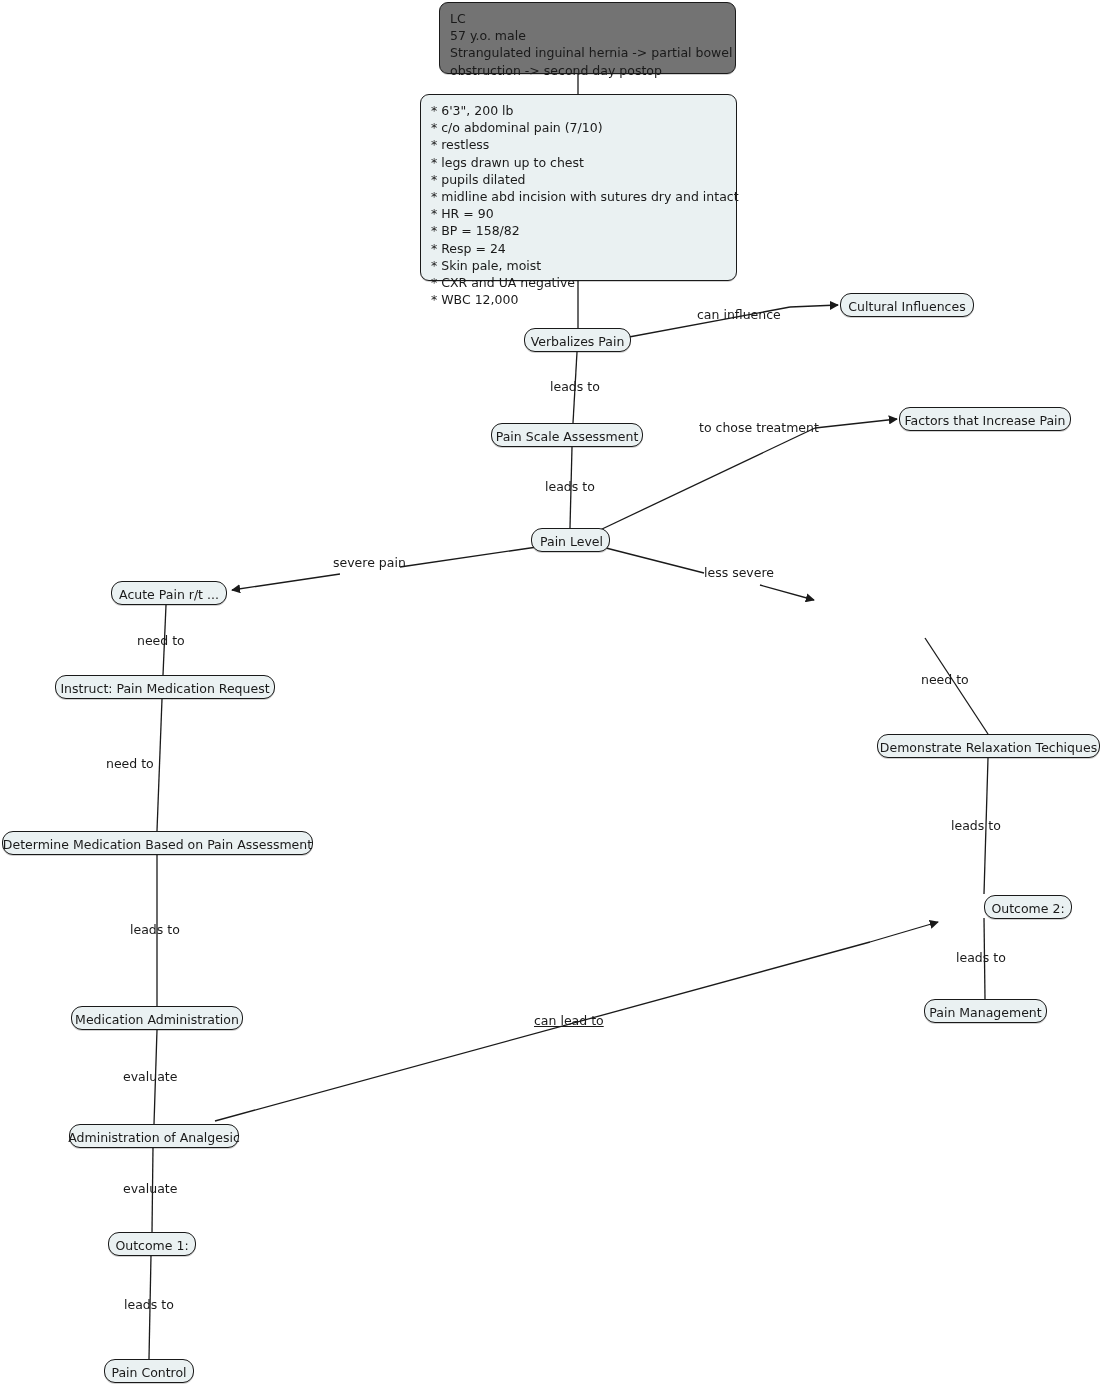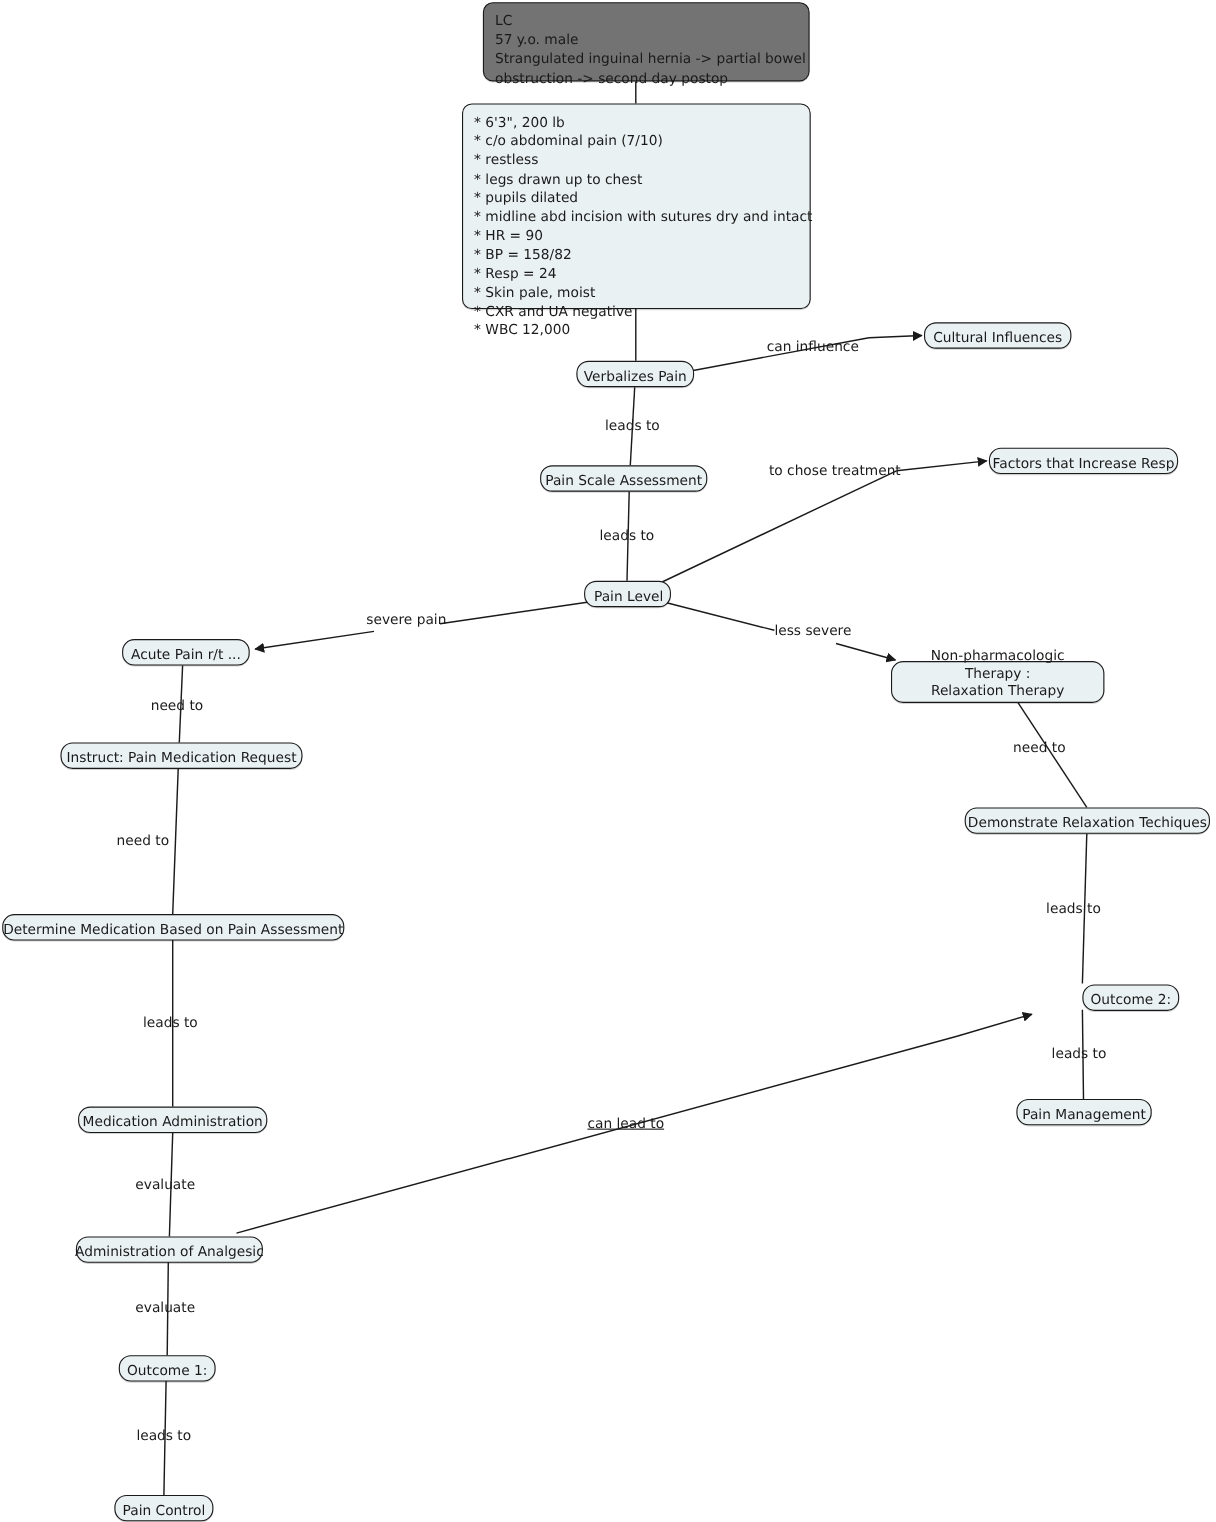--- a/index.html
+++ b/index.html
@@ -152,35 +152,31 @@
 
   <div class="node" style="left:840px; top:293px; width:134px; height:24px;">
     <span>Cultural Influences</span>
   </div>
 
   <div class="node" style="left:491px; top:423px; width:152px; height:24px;">
     <span>Pain Scale Assessment</span>
   </div>
 
   <div class="node" style="left:899px; top:407px; width:172px; height:24px;">
-    <span>Factors that Increase Resp</span>
+    <span>Factors that Increase Pain</span>
   </div>
 
   <div class="node" style="left:531px; top:528px; width:79px; height:24px;padding-left:10px;">
     <span>Pain Level</span>
   </div>
 
   <div class="node" style="left:111px; top:581px; width:116px; height:24px;">
     <span>Acute Pain r/t ...</span>
   </div>
 
-  <div class="node multiline" style="left:810px; top:601px; width:194px; height:38px;">
-    <span>Non-pharmacologic Therapy :
-Relaxation Therapy</span>
-  </div>
 
   <div class="node" style="left:55px; top:675px; width:220px; height:24px;">
     <span>Instruct: Pain Medication Request</span>
   </div>
 
   <div class="node" style="left:877px; top:734px; width:223px; height:24px;">
     <span>Demonstrate Relaxation Techiques</span>
   </div>
 
   <div class="node" style="left:2px; top:831px; width:311px; height:24px;">

